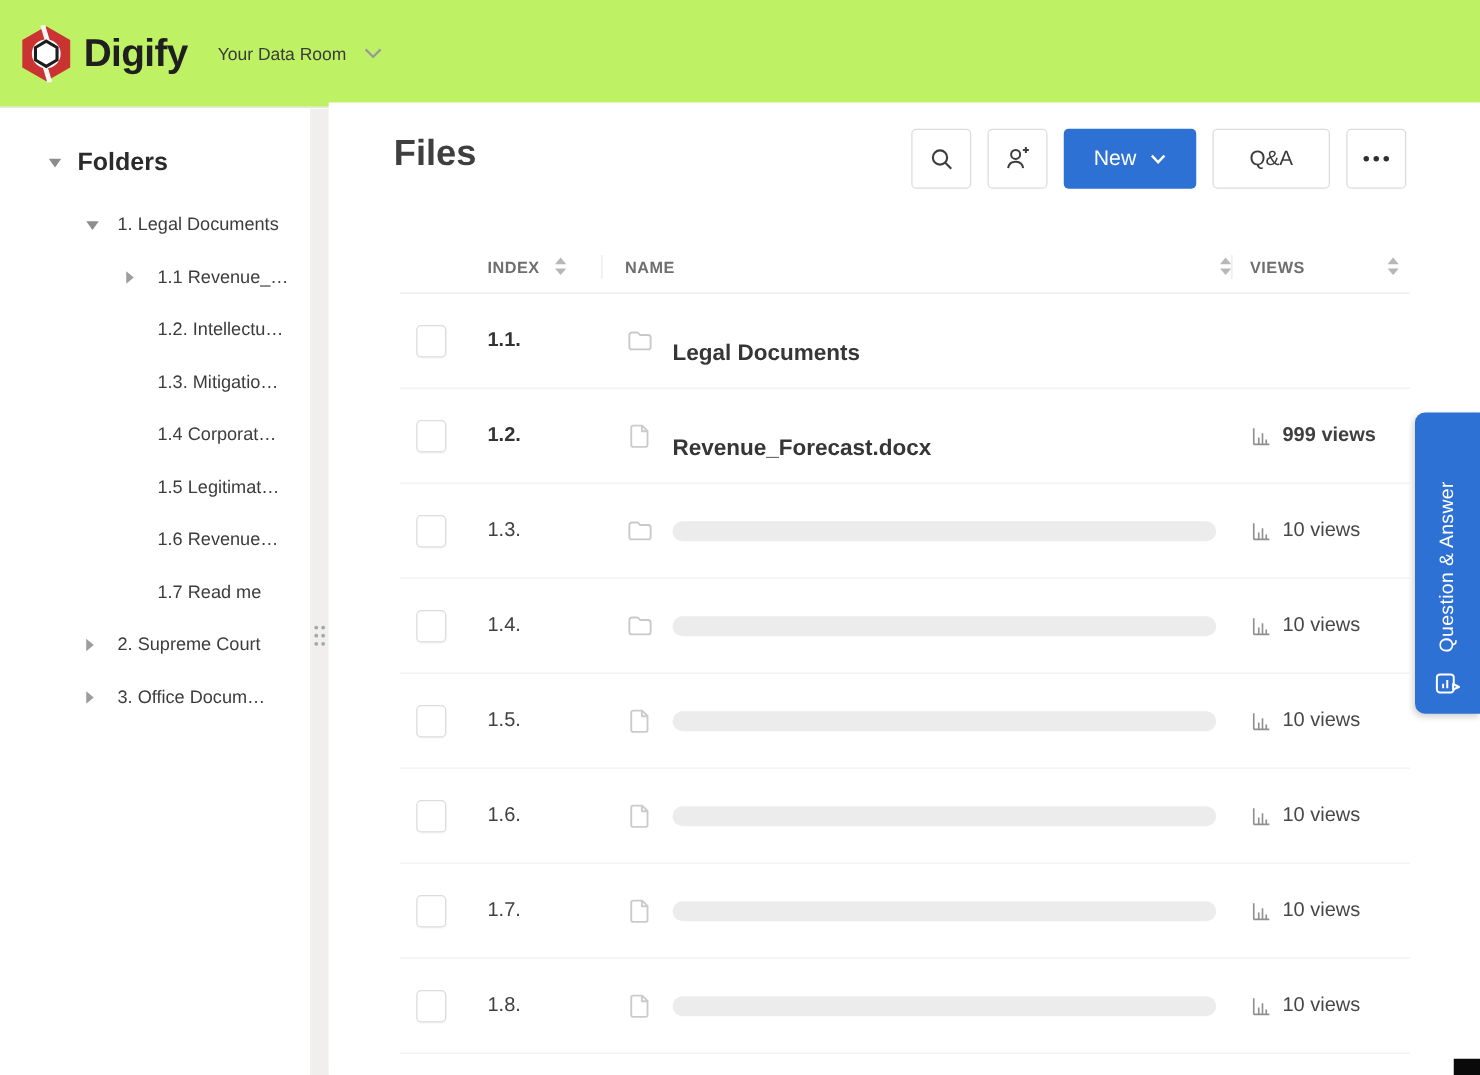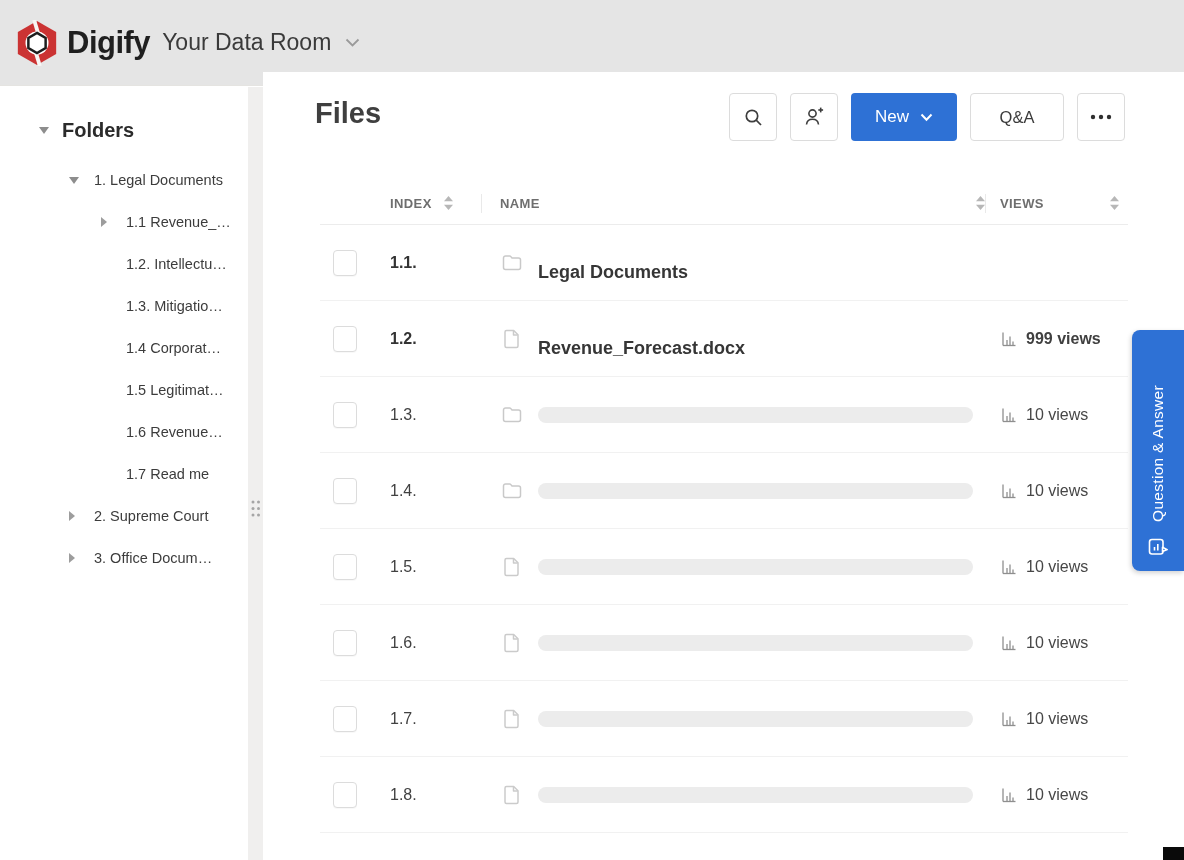--- a/index.html
+++ b/index.html
@@ -1,32 +1,32 @@
 <!DOCTYPE html>
 <html><head>
 <meta charset="utf-8">
 <style>
   * { margin:0; padding:0; box-sizing:border-box; }
   html,body { width:1184px; height:860px; overflow:hidden; background:#fff;
               font-family:"Liberation Sans","DejaVu Sans",sans-serif; color:#3a3a3a; }
 
   
   .app-header { position:absolute; left:0; top:0; width:1184px; height:86px;
-                background:#e5e5e5; border-bottom:1px solid #e5e4e1;
+                background:#bef264; border-bottom:1px solid #e5e4e1;
                 display:flex; align-items:center; }
   .brand { display:flex; align-items:center; gap:7px; padding-left:14px; }
   .brand-name { font-size:31px; font-weight:800; color:#1f1f1f; letter-spacing:-0.5px; }
-  .room-selector { display:flex; align-items:center; gap:14px; margin-left:12px;
-                   font-size:23px; color:#3a3a3a; cursor:pointer; }
+  .room-selector { display:flex; align-items:center; gap:14px; margin-left:24px;
+                   font-size:14px; color:#3a3a3a; cursor:pointer; }
 
   
   .sidebar { position:absolute; left:0; top:87px; width:248px; height:773px; background:#fff;margin-left:12px; }
   .gutter  { position:absolute; left:248px; top:87px; width:15px; height:773px; background:#f0efee; }
   .gutter .grip { position:absolute; left:1px; top:411px; }
-  .main    { position:absolute; left:263px; top:72px; width:921px; height:773px; background:#fff; }
+  .main    { position:absolute; left:263px; top:82px; width:921px; height:773px; background:#fff; }
 
   
   .folders-header { display:flex; align-items:center; gap:12px; padding-left:26px;
                     height:58px; margin-top:14px; }
   .folders-header .label { font-size:20px; font-weight:700; color:#2b2b2b; }
   .tree-item { display:flex; align-items:center; height:42px; font-size:14.5px; color:#3c3c3c; cursor:pointer; }
   .tree-item.lvl1 { padding-left:56px; }
   .tree-item.lvl2 { padding-left:88px; }
   .caret-slot { width:26px; display:flex; align-items:center; flex-shrink:0; }
   .tree-label { white-space:nowrap; }

